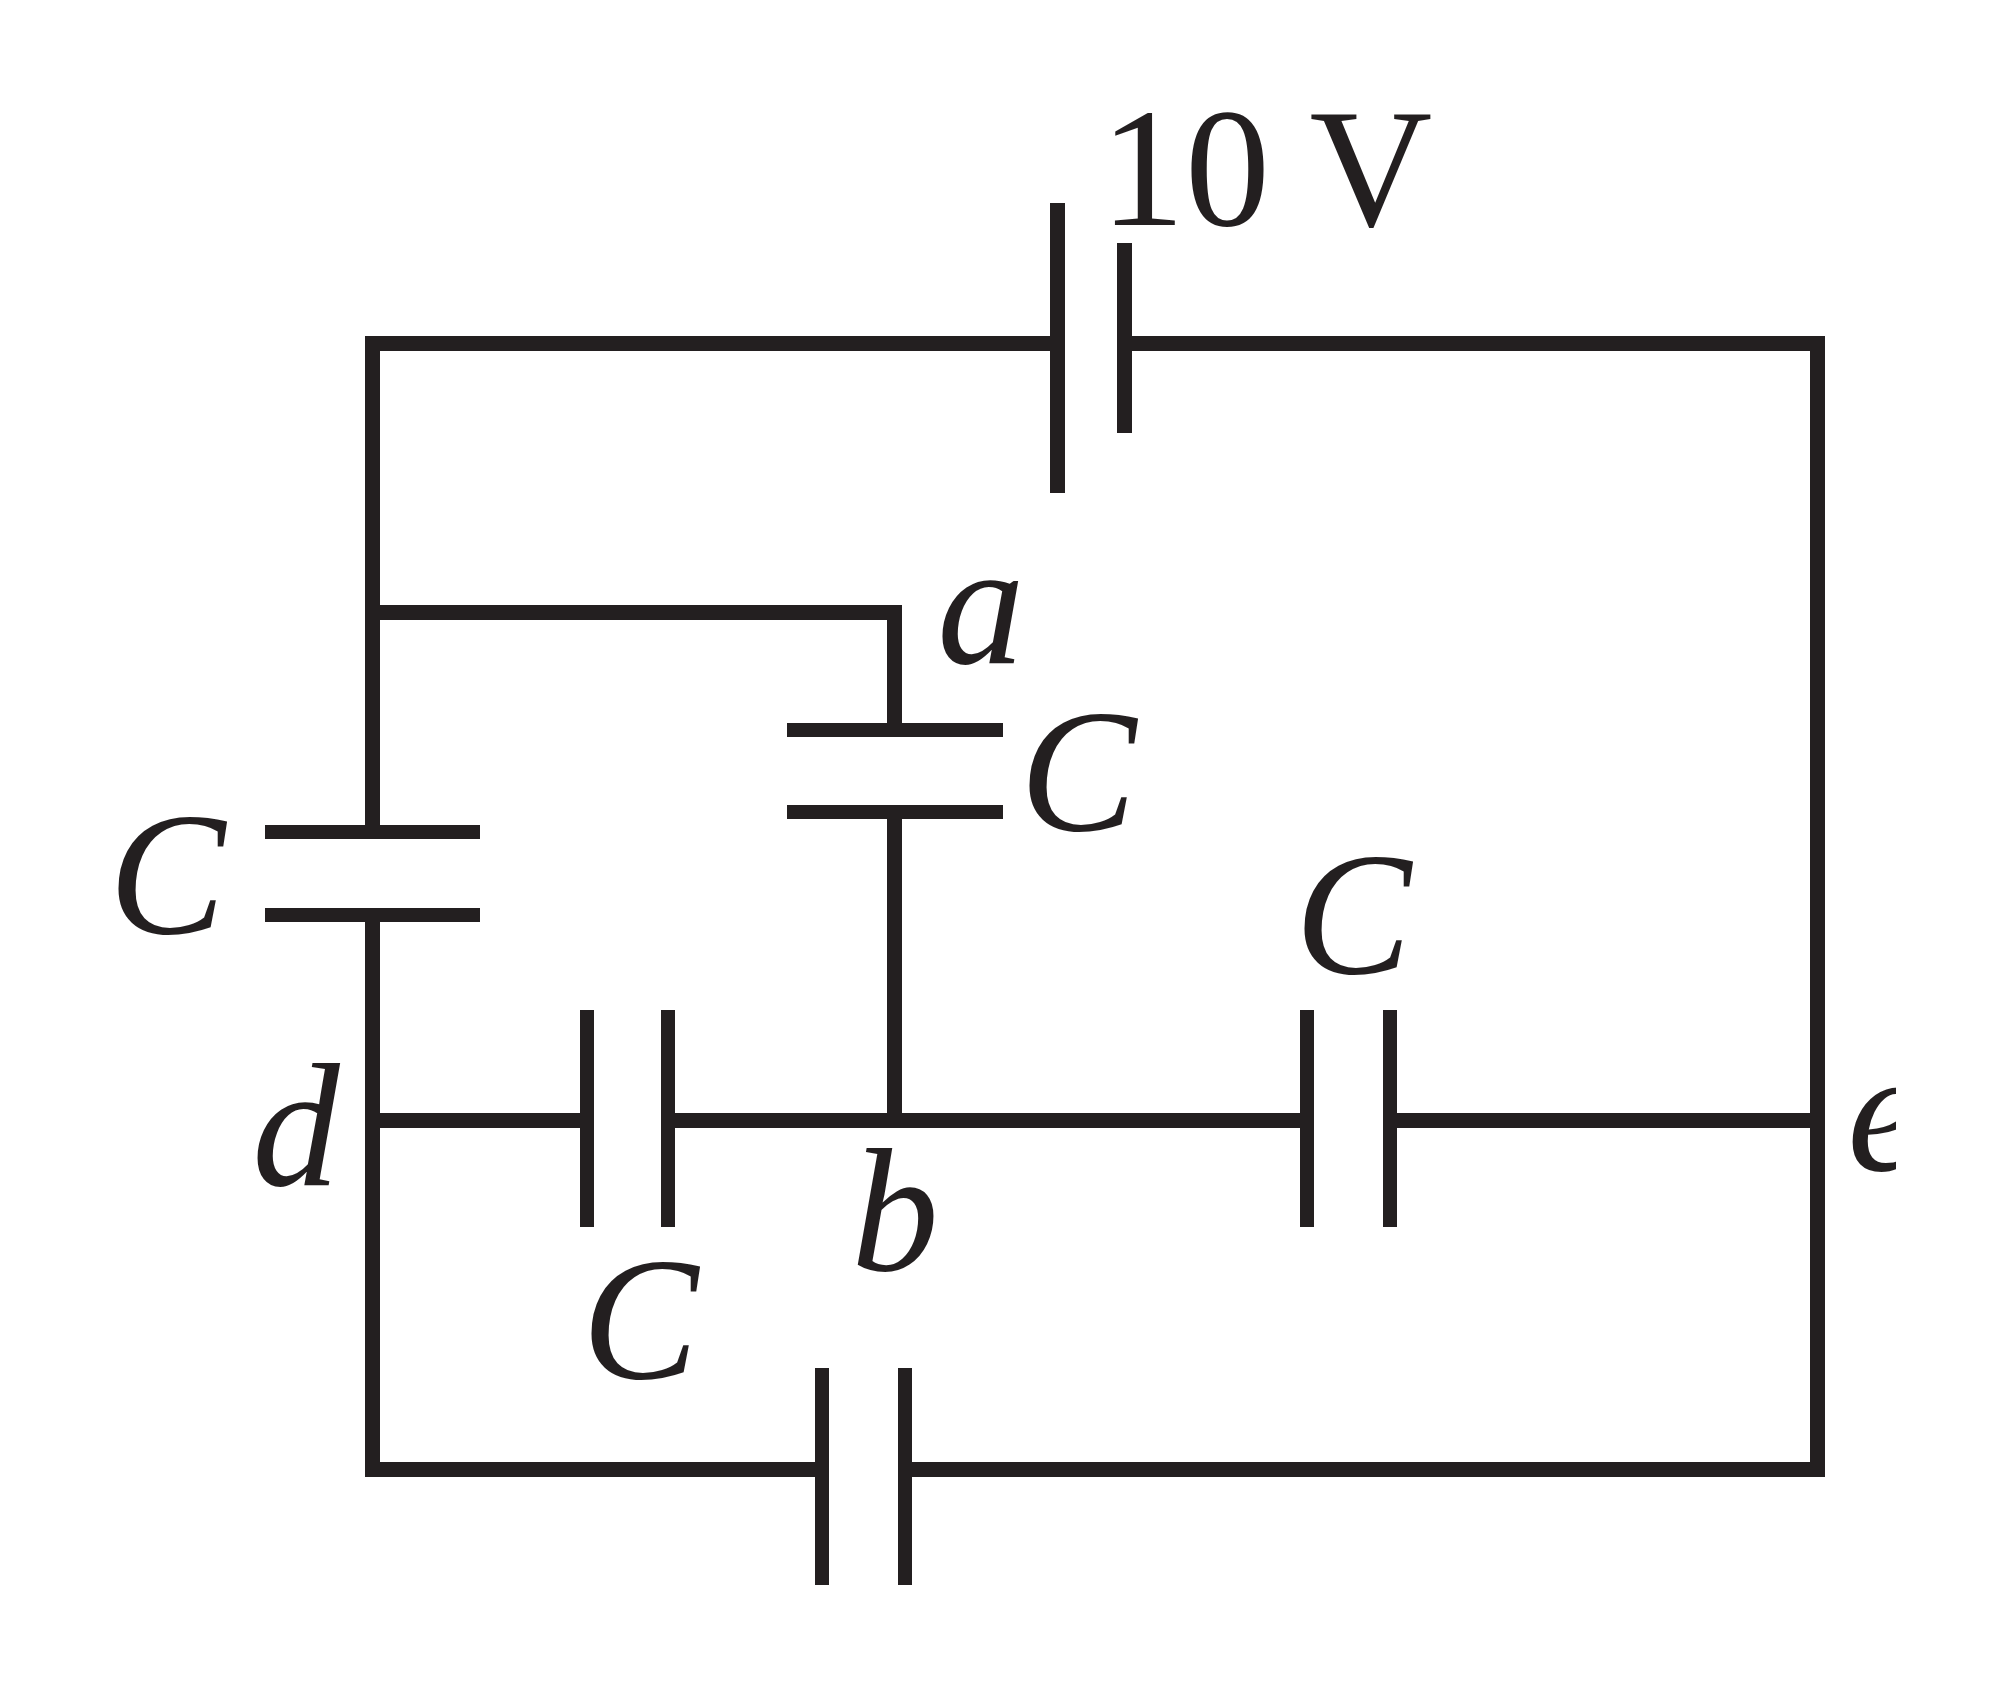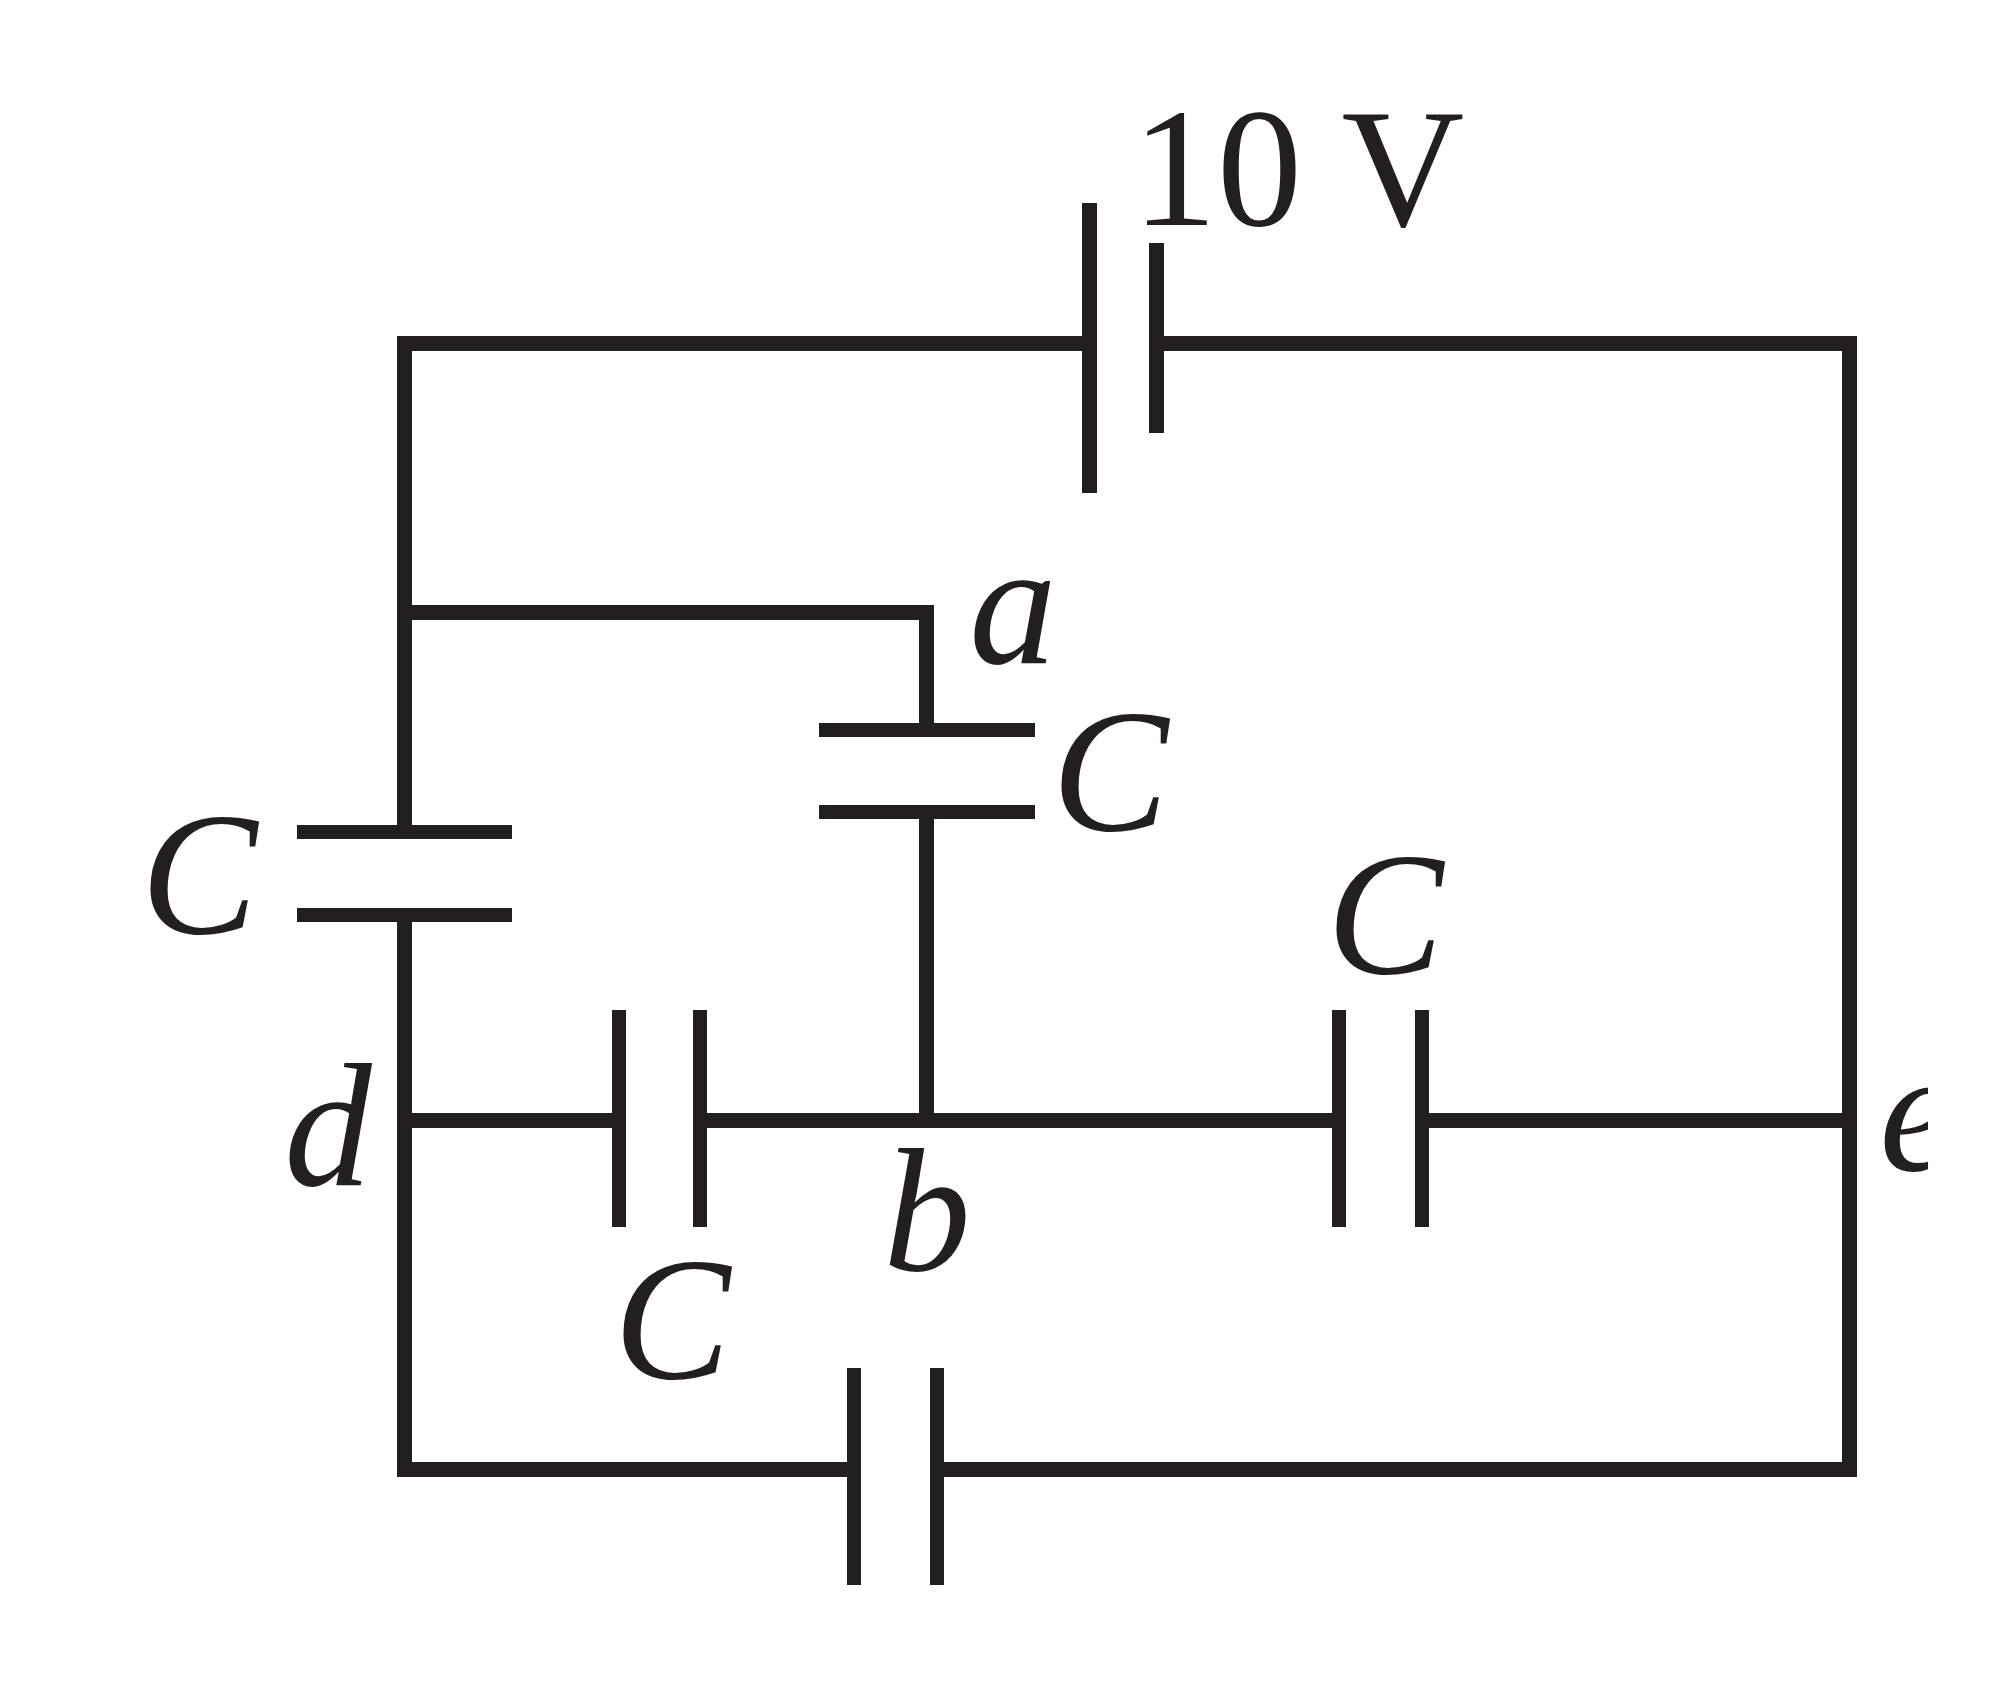--- a/index.html
+++ b/index.html
@@ -7,21 +7,20 @@
     margin: 0; padding: 0;
     background: var(--bg);
     font-family: "Liberation Serif", serif;
   }
   #stage {
     position: relative;
     width: 1896px;
     height: 1704px;
     background: var(--bg);
     overflow: hidden;
-    margin-left: 32px;
   }
   svg { display: block; }
   .ink { fill: var(--ink); }
   .lbl {
     fill: var(--ink);
     font-family: "Liberation Serif", serif;
     font-size: 175px;
   }
   .lbl-italic { font-style: italic; }
   .lbl-source { font-size: 170px; font-style: normal; }

